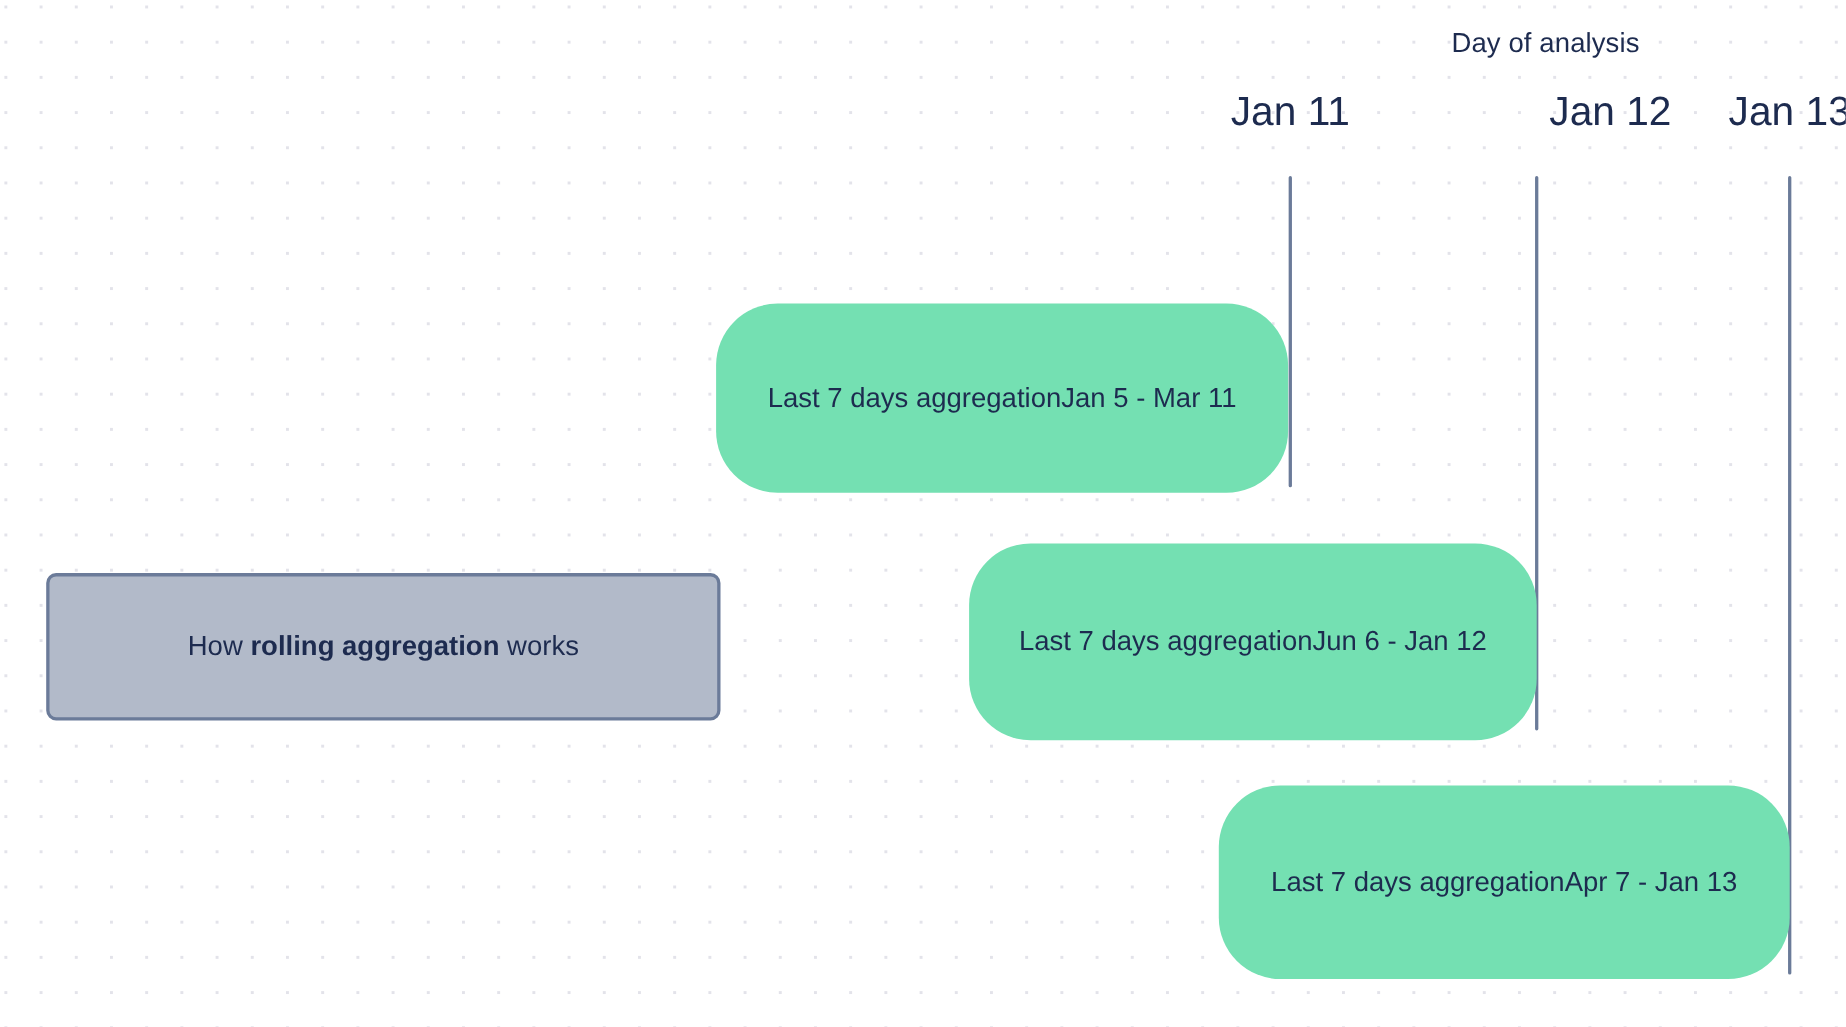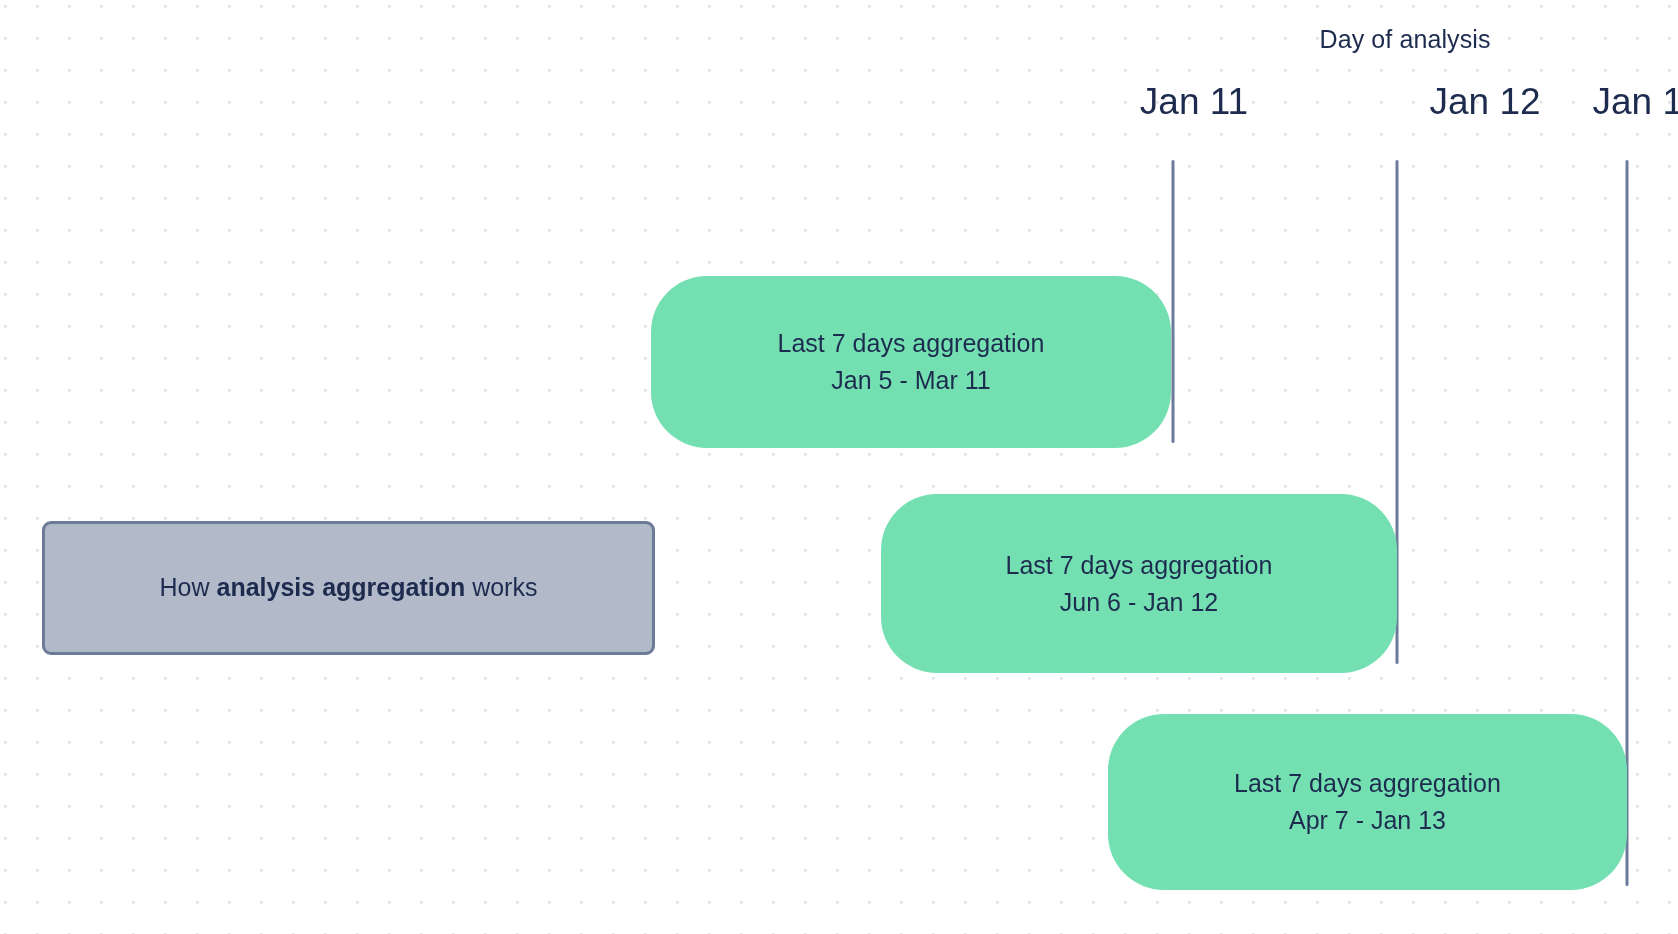--- a/index.html
+++ b/index.html
@@ -42,21 +42,20 @@
 
   .day-label {
     position: absolute;
     top: 82px;
     font-size: 37px;
     line-height: 1.1;
     color: #1d2b4f;
     text-align: right;
     white-space: nowrap;
     transform: translateX(-50%);
-    margin-left: 21px;
   }
 
   
   .day-rule {
     position: absolute;
     width: 3px;
     background: #6b7b99;
     border-radius: 1.5px;
     transform: translateX(-50%);
   }
@@ -83,21 +82,21 @@
     font-weight: 700;
   }
 
   
   .window-card {
     position: absolute;
     box-sizing: border-box;
     background: #74e0b2;
     border-radius: 56px;
     display: flex;
-    flex-direction: column;
+    flex-direction: row;
     align-items: center;
     justify-content: center;
     text-align: center;
   }
   .window-line {
     font-size: 25px;
     line-height: 1.48;
     color: #1d2b4f;
     white-space: nowrap;
   }
@@ -127,17 +126,17 @@
     <div class="window-line">Jun 6 - Jan 12</div>
   </div>
 
   <div class="window-card" style="left:1108px; top:714px; width:519px; height:176px;">
     <div class="window-line">Last 7 days aggregation</div>
     <div class="window-line">Apr 7 - Jan 13</div>
   </div>
 
   <div class="title-card" style="left:42px; top:521px; width:613px; height:134px;">
     <div class="title-card-text">
-      <span>How </span><b>analysis aggregation</b><span> works</span>
+      <span>How </span><b>rolling aggregation</b><span> works</span>
     </div>
   </div>
 
 </div>
 
 </body></html>

